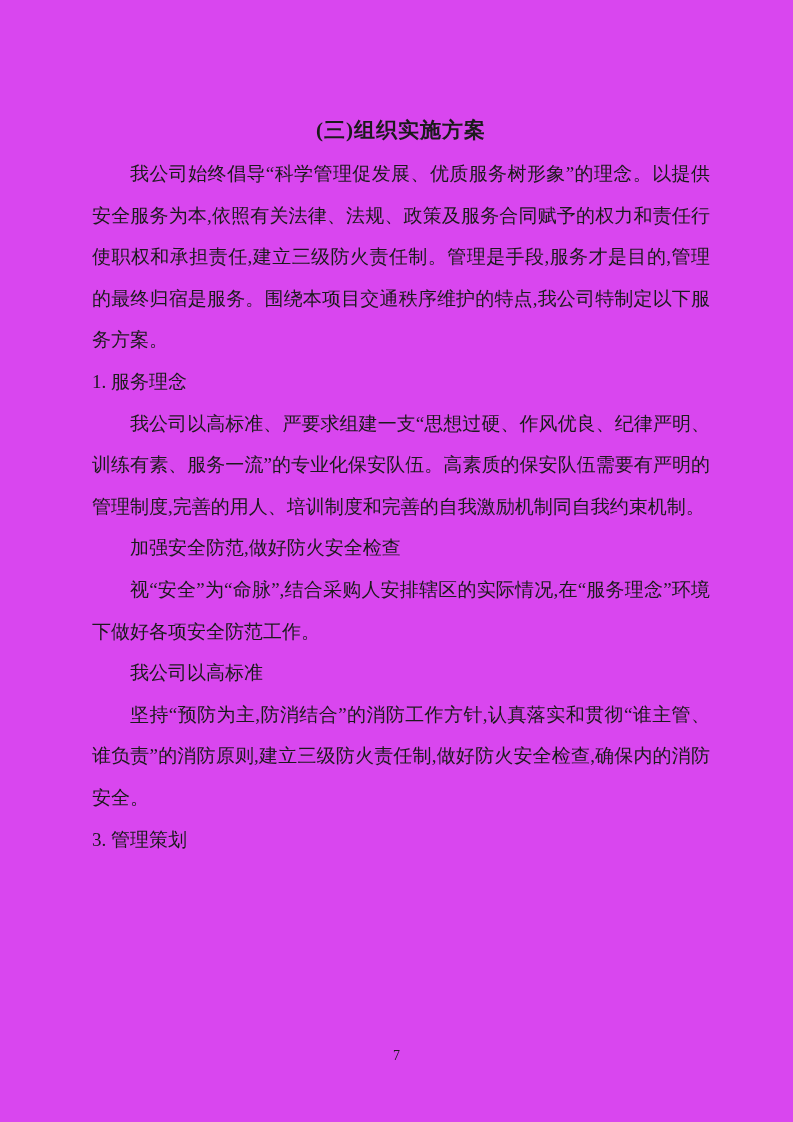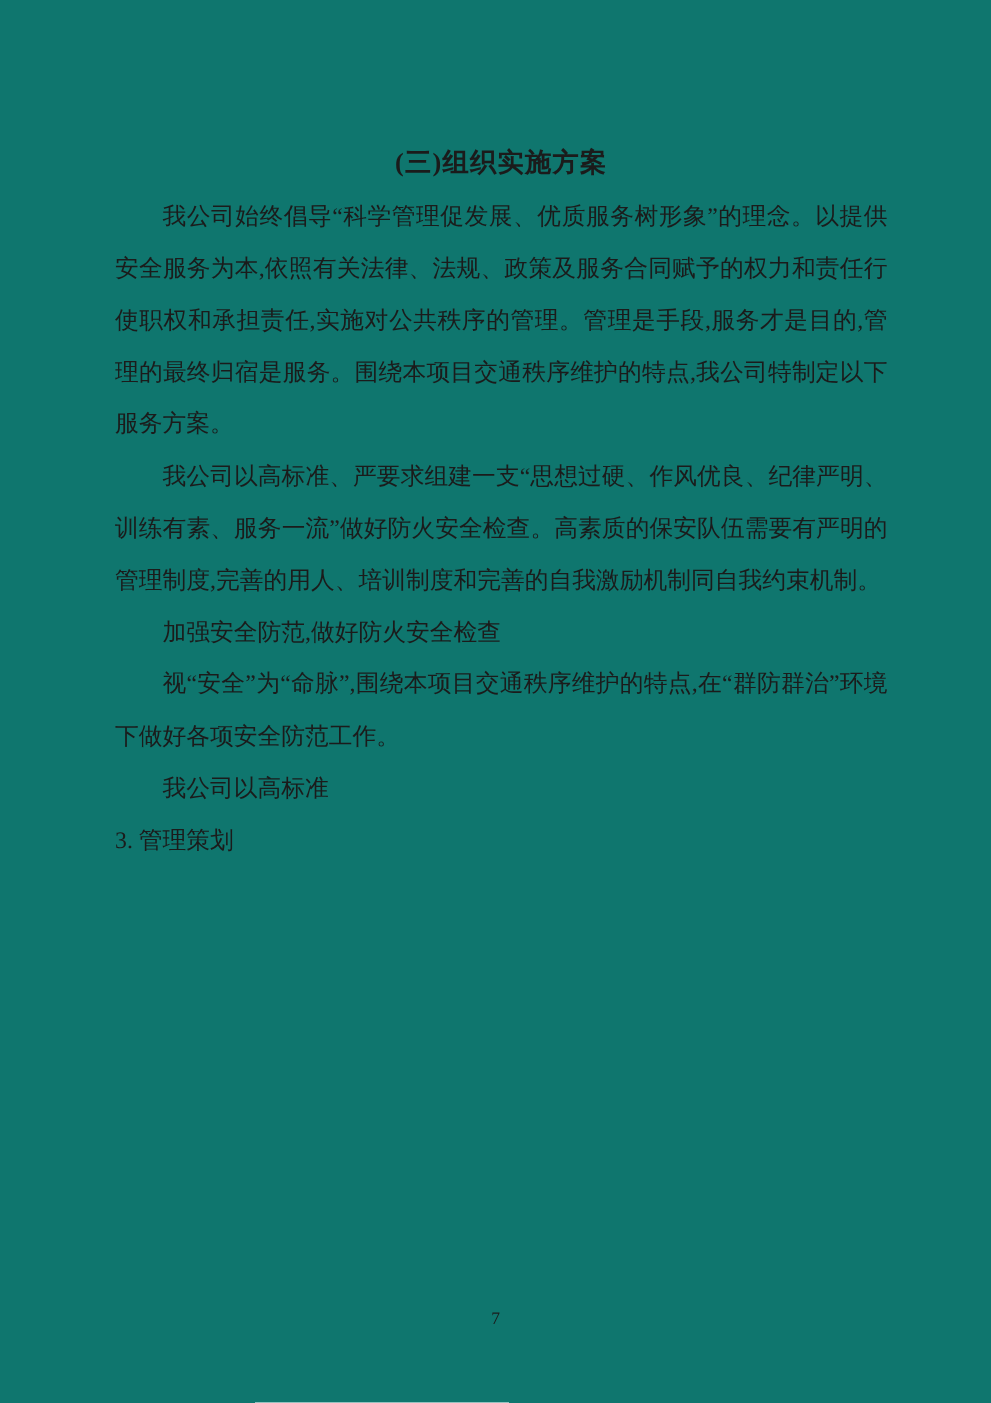--- a/index.html
+++ b/index.html
@@ -6,21 +6,21 @@
     margin: 0;
     padding: 0;
     background: #ffffff;
   }
   .page {
     position: relative;
     width: 793px;
     height: 1122px;
     box-sizing: border-box;
     padding: 109px 83px 0 92px;
-    background: #0f766e;
+    background: #d946ef;
     color: #1b1b1b;
     font-family: "Liberation Serif", "DejaVu Serif", serif;
     overflow: hidden;
   }
   .doc-title {
     margin: 0 0 2px 0;
     font-size: 21px;
     font-weight: 700;
     line-height: 42px;
     text-align: center;
@@ -48,31 +48,33 @@
     color: #1b1b1b;
   }
 </style>
 </head>
 <body>
 
 <div class="page">
 
   <h1 class="doc-title">(三)组织实施方案</h1>
 
-  <p class="para">我公司始终倡导“科学管理促发展、优质服务树形象”的理念。以提供安全服务为本,依照有关法律、法规、政策及服务合同赋予的权力和责任行使职权和承担责任,实施对公共秩序的管理。管理是手段,服务才是目的,管理的最终归宿是服务。围绕本项目交通秩序维护的特点,我公司特制定以下服务方案。</p>
+  <p class="para">我公司始终倡导“科学管理促发展、优质服务树形象”的理念。以提供安全服务为本,依照有关法律、法规、政策及服务合同赋予的权力和责任行使职权和承担责任,建立三级防火责任制。管理是手段,服务才是目的,管理的最终归宿是服务。围绕本项目交通秩序维护的特点,我公司特制定以下服务方案。</p>
+
+  <p class="para heading">1. 服务理念</p>
 
 
-
-  <p class="para">我公司以高标准、严要求组建一支“思想过硬、作风优良、纪律严明、训练有素、服务一流”做好防火安全检查。高素质的保安队伍需要有严明的管理制度,完善的用人、培训制度和完善的自我激励机制同自我约束机制。</p>
+  <p class="para">我公司以高标准、严要求组建一支“思想过硬、作风优良、纪律严明、训练有素、服务一流”的专业化保安队伍。高素质的保安队伍需要有严明的管理制度,完善的用人、培训制度和完善的自我激励机制同自我约束机制。</p>
 
   <p class="para">加强安全防范,做好防火安全检查</p>
 
-  <p class="para">视“安全”为“命脉”,围绕本项目交通秩序维护的特点,在“群防群治”环境下做好各项安全防范工作。</p>
+  <p class="para">视“安全”为“命脉”,结合采购人安排辖区的实际情况,在“服务理念”环境下做好各项安全防范工作。</p>
 
   <p class="para">我公司以高标准</p>
 
+  <p class="para">坚持“预防为主,防消结合”的消防工作方针,认真落实和贯彻“谁主管、谁负责”的消防原则,建立三级防火责任制,做好防火安全检查,确保内的消防安全。</p>
 
 
   <p class="para heading">3. 管理策划</p>
 
   <div class="page-number">7</div>
 
 </div>
 
 </body></html>

